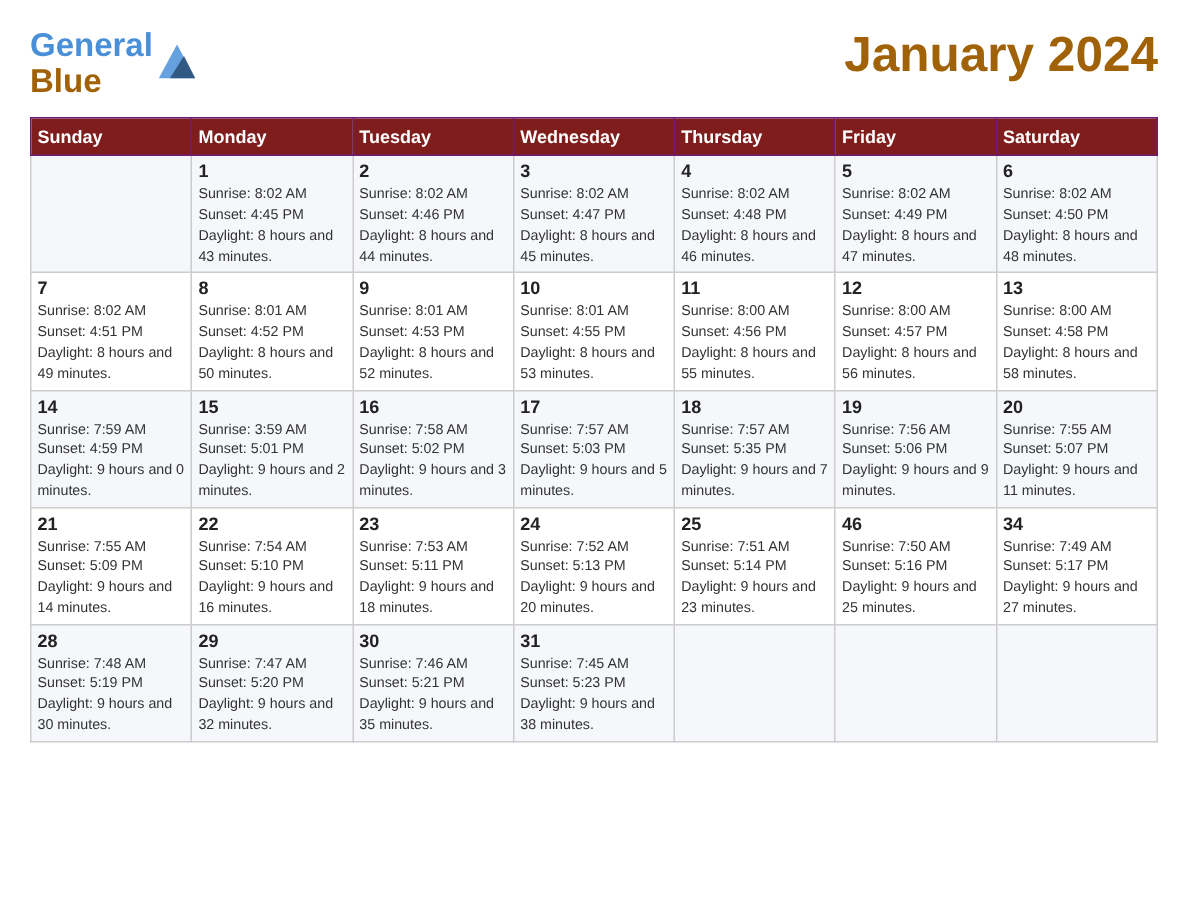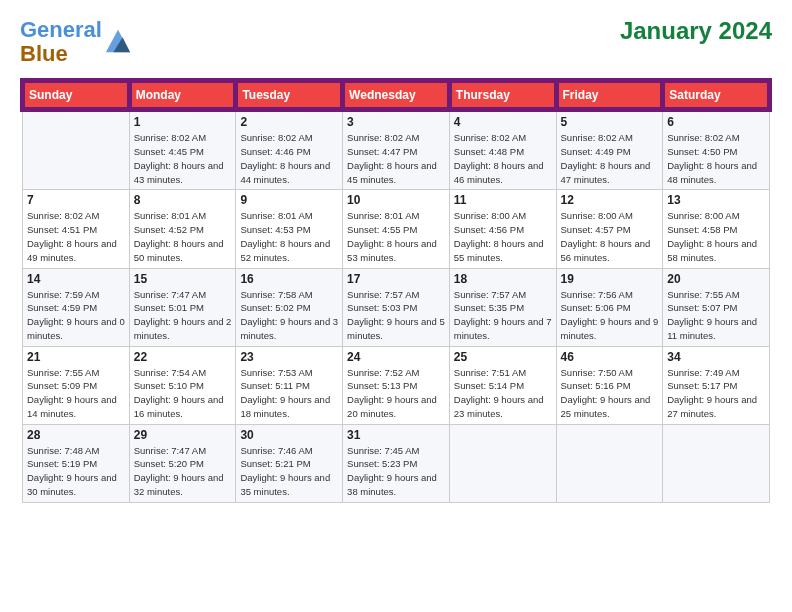--- a/index.html
+++ b/index.html
@@ -38,42 +38,42 @@
     .logo-icon {
       width: 28px;
       height: 28px;
       margin-left: 2px;
       margin-top: -4px;
     }
     .title-block {
       text-align: right;
     }
     .month-year {
-      font-size: 24px;
+      font-size: 33px;
       font-weight: bold;
-      color: #15803d;
+      color: #a16207;
       line-height: 1.1;
     }
     .location {
       font-size: 15px;
       color: #444;
     }
     table {
       width: 100%;
       border-collapse: collapse;
       table-layout: fixed;
     }
     thead tr th {
-      background: #ef4444;
+      background: #7f1d1d;
       color: #fff;
       font-size: 12px;
       font-weight: bold;
       padding: 5px 4px;
       text-align: left;
-      border: 5px solid #701a75;
+      border: 1px solid #701a75;
     }
     tbody tr td {
       border: 1px solid #ccc;
       vertical-align: top;
       padding: 3px 4px;
       font-size: 10px;
       color: #222;
       height: 78px;
       background: #fff;
     }
@@ -231,21 +231,21 @@
         <tr>
           <td>
             <span class="day-num">14</span>
             <div class="day-info">Sunrise: 7:59 AM
 Sunset: 4:59 PM
 Daylight: 9 hours
 and 0 minutes.</div>
           </td>
           <td>
             <span class="day-num">15</span>
-            <div class="day-info">Sunrise: 7:47 AM
+            <div class="day-info">Sunrise: 3:59 AM
 Sunset: 5:01 PM
 Daylight: 9 hours
 and 2 minutes.</div>
           </td>
           <td>
             <span class="day-num">16</span>
             <div class="day-info">Sunrise: 7:58 AM
 Sunset: 5:02 PM
 Daylight: 9 hours
 and 3 minutes.</div>

